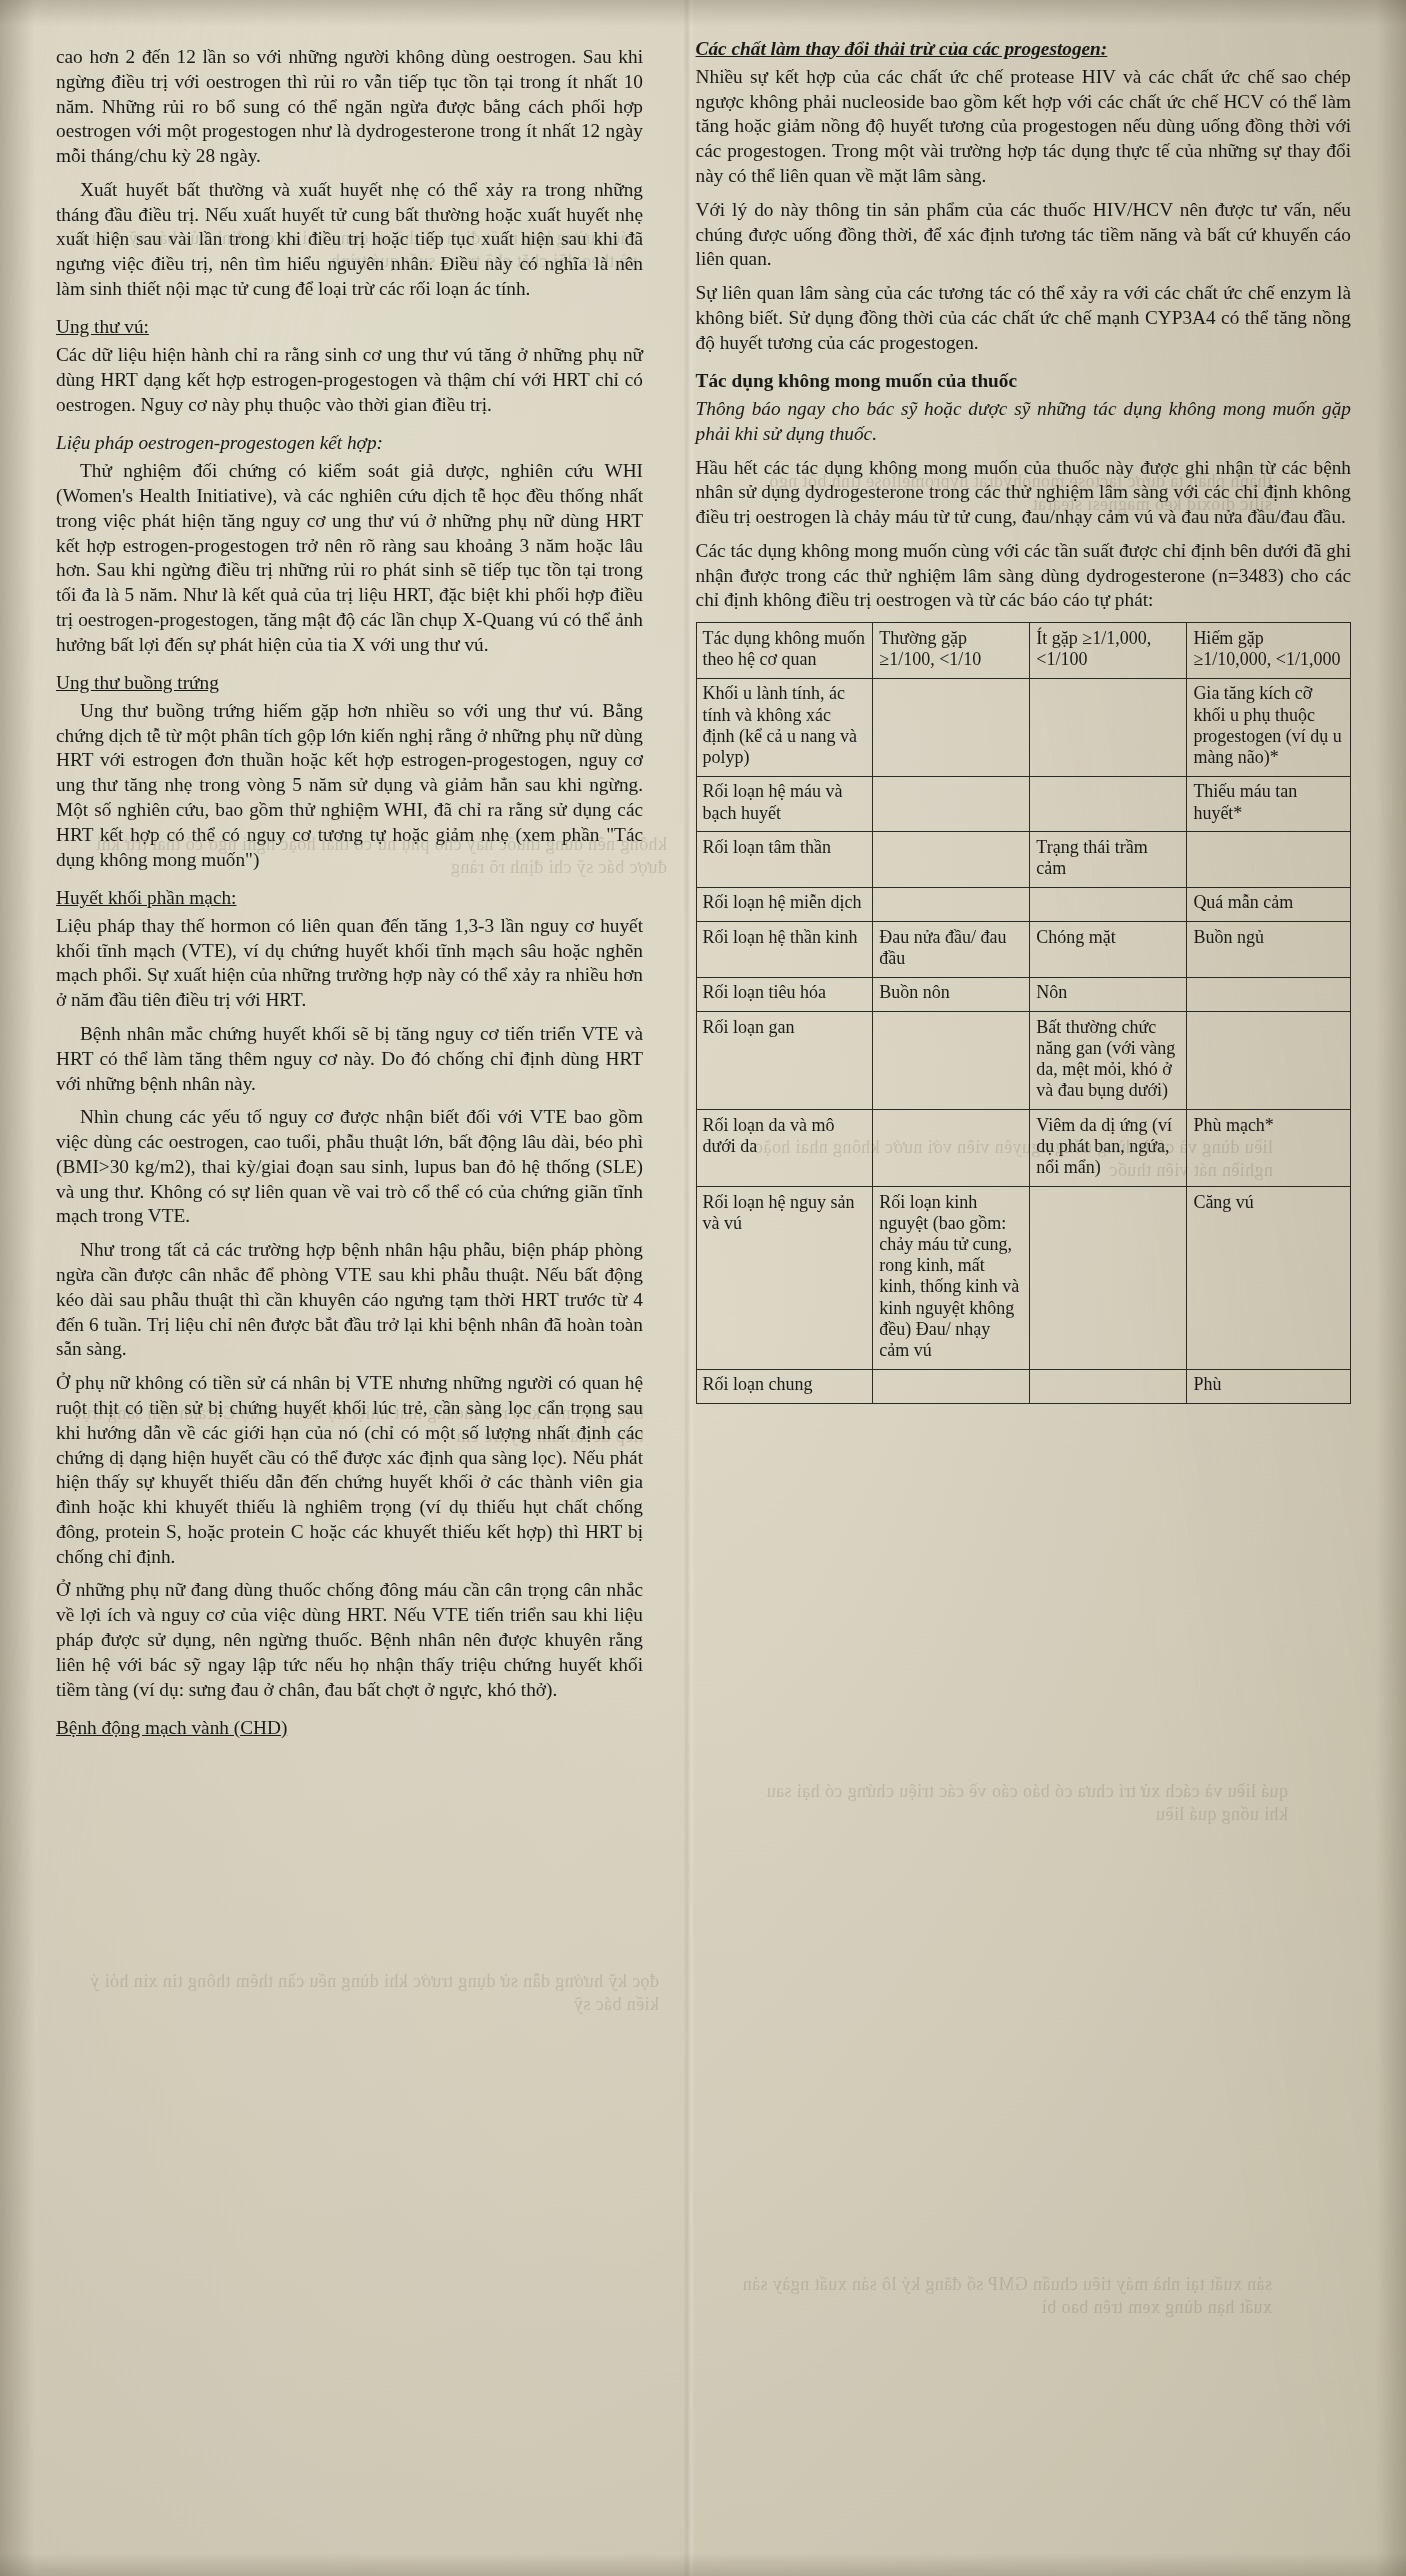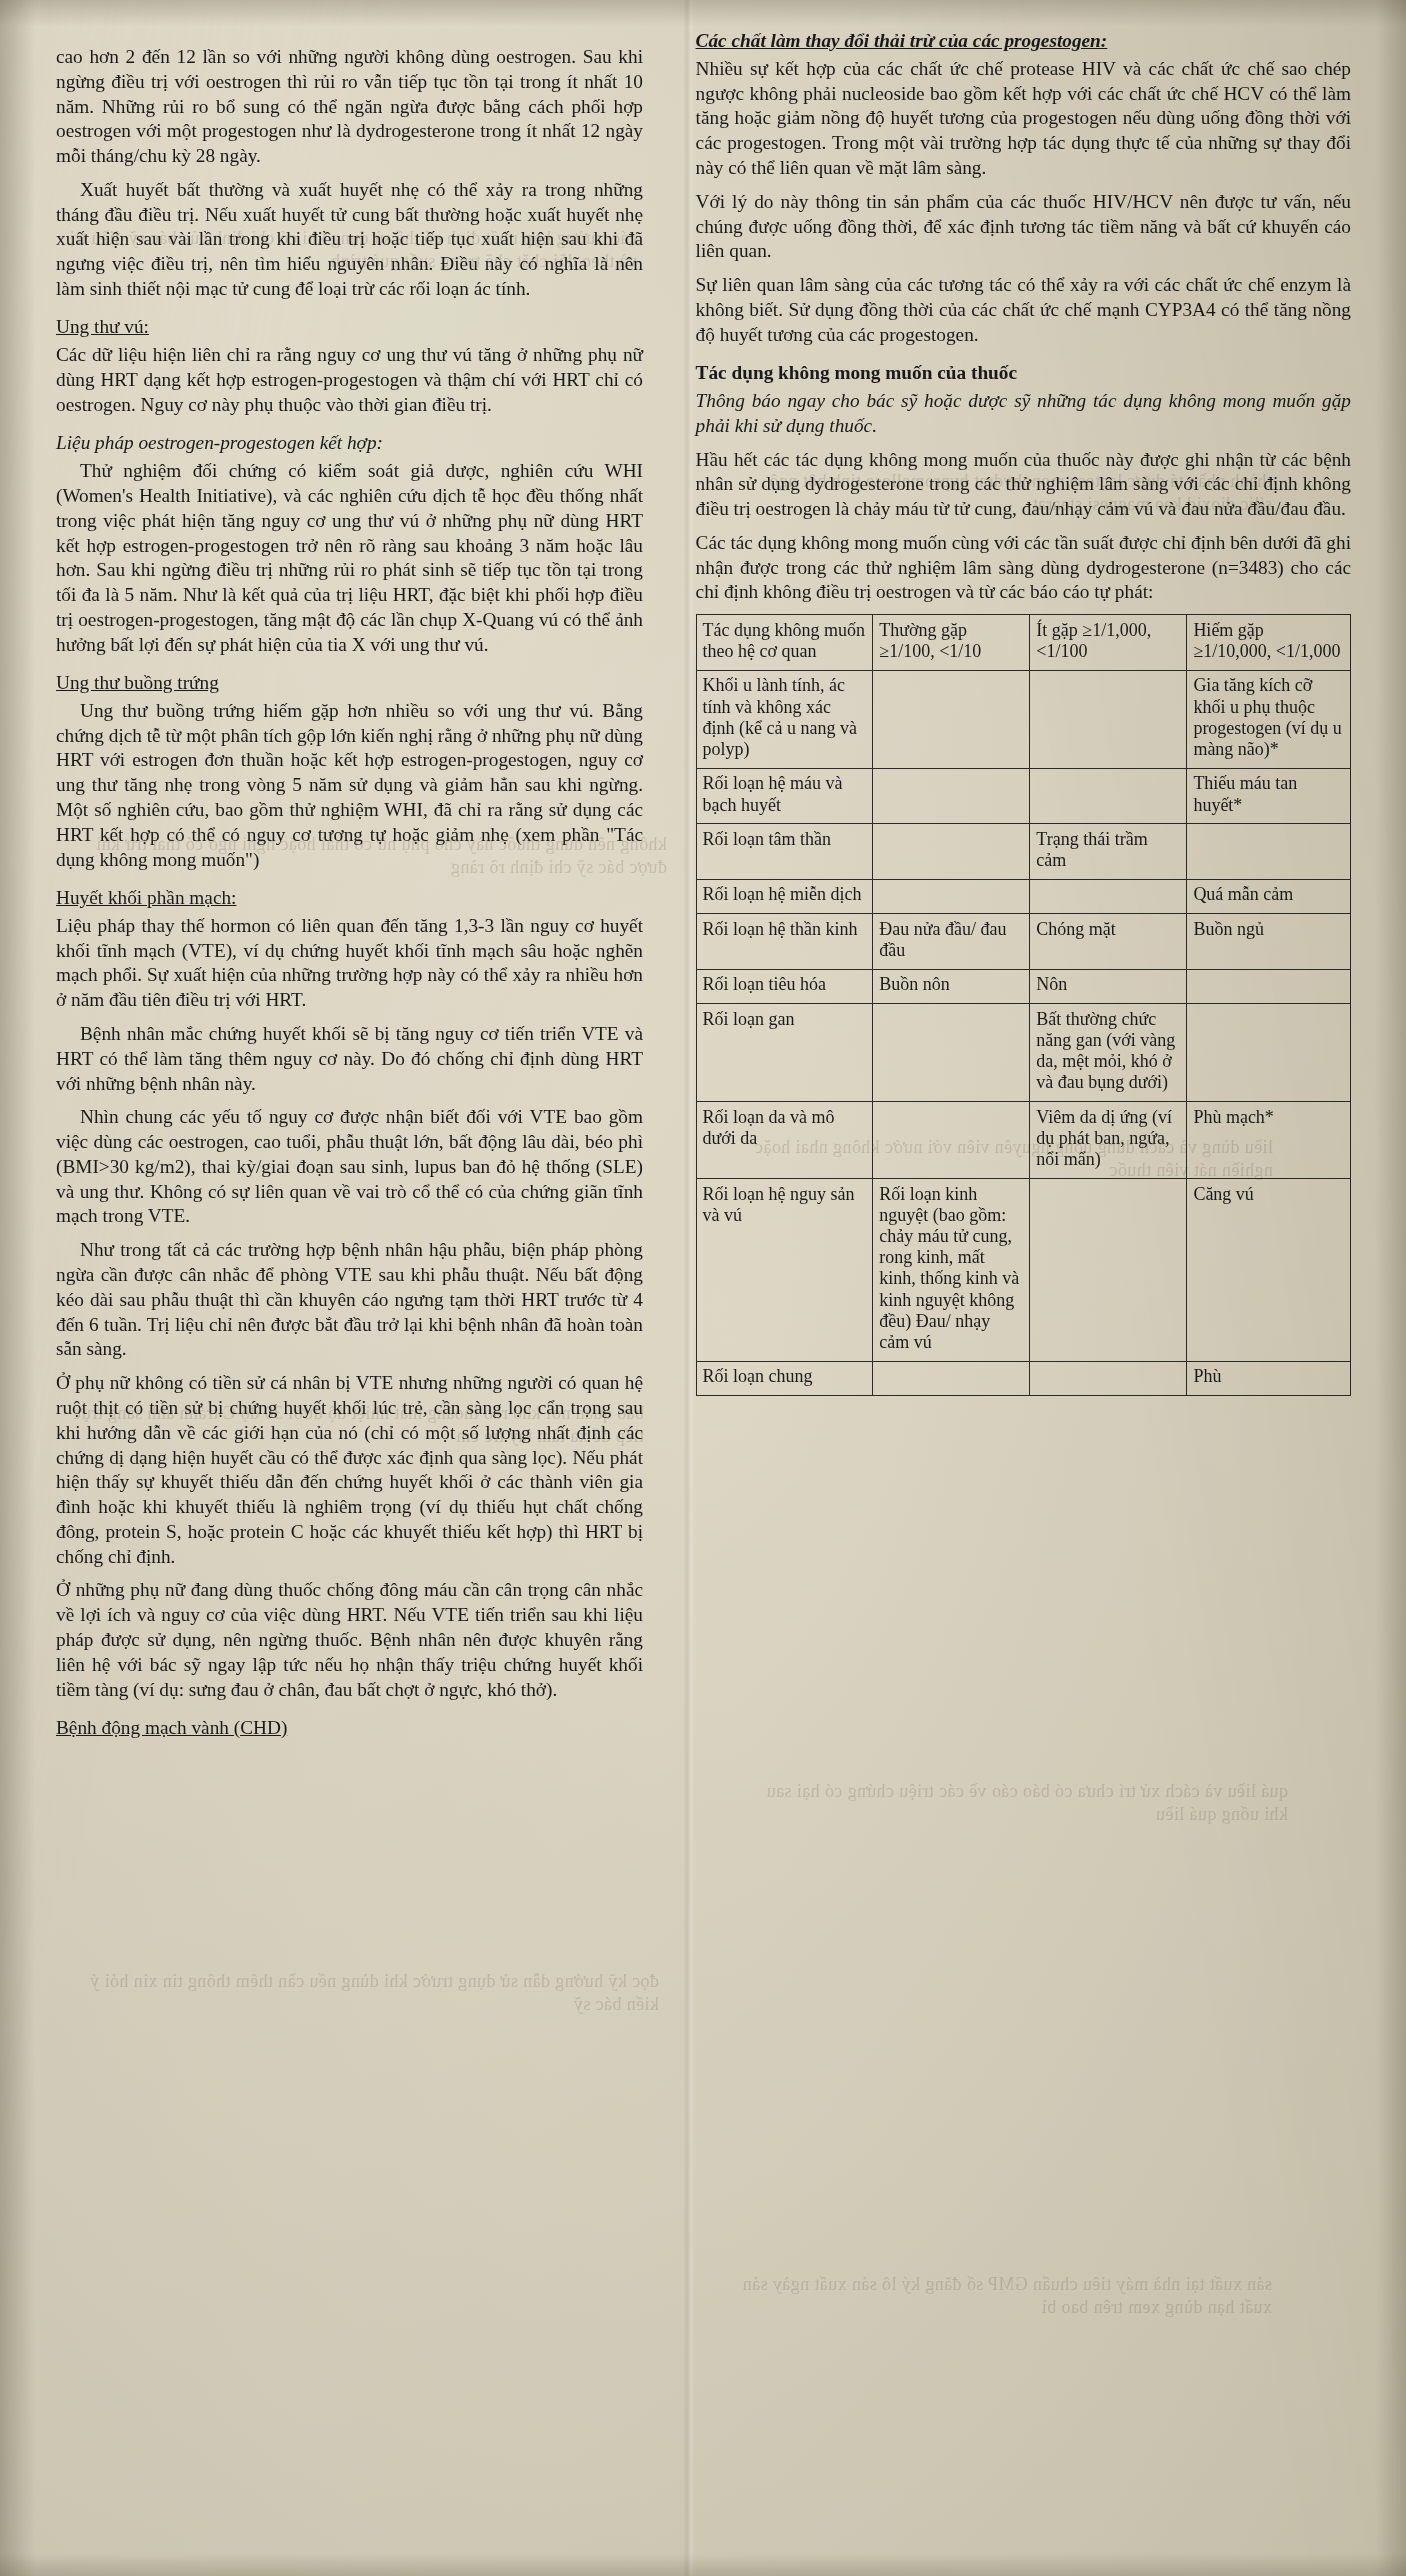--- a/index.html
+++ b/index.html
@@ -167,21 +167,21 @@
   <div class="bleed b8">sản xuất tại nhà máy tiêu chuẩn GMP số đăng ký lô sản xuất ngày sản xuất hạn dùng xem trên bao bì</div>
 
   <div class="columns">
 
     <div class="col col-left">
 
       <p>cao hơn 2 đến 12 lần so với những người không dùng oestrogen. Sau khi ngừng điều trị với oestrogen thì rủi ro vẫn tiếp tục tồn tại trong ít nhất 10 năm. Những rủi ro bổ sung có thể ngăn ngừa được bằng cách phối hợp oestrogen với một progestogen như là dydrogesterone trong ít nhất 12 ngày mỗi tháng/chu kỳ 28 ngày.</p>
       <p class="indent">Xuất huyết bất thường và xuất huyết nhẹ có thể xảy ra trong những tháng đầu điều trị. Nếu xuất huyết tử cung bất thường hoặc xuất huyết nhẹ xuất hiện sau vài lần trong khi điều trị hoặc tiếp tục xuất hiện sau khi đã ngưng việc điều trị, nên tìm hiểu nguyên nhân. Điều này có nghĩa là nên làm sinh thiết nội mạc tử cung để loại trừ các rối loạn ác tính.</p>
 
       <h3 class="u">Ung thư vú:</h3>
-      <p>Các dữ liệu hiện liên chỉ ra rằng nguy cơ ung thư vú tăng ở những phụ nữ dùng HRT dạng kết hợp estrogen-progestogen và thậm chí với HRT chỉ có oestrogen. Nguy cơ này phụ thuộc vào thời gian điều trị.</p>
+      <p>Các dữ liệu hiện hành chỉ ra rằng sinh cơ ung thư vú tăng ở những phụ nữ dùng HRT dạng kết hợp estrogen-progestogen và thậm chí với HRT chỉ có oestrogen. Nguy cơ này phụ thuộc vào thời gian điều trị.</p>
 
       <h3 class="i">Liệu pháp oestrogen-progestogen kết hợp:</h3>
       <p class="indent">Thử nghiệm đối chứng có kiểm soát giả dược, nghiên cứu WHI (Women's Health Initiative), và các nghiên cứu dịch tễ học đều thống nhất trong việc phát hiện tăng nguy cơ ung thư vú ở những phụ nữ dùng HRT kết hợp estrogen-progestogen trở nên rõ ràng sau khoảng 3 năm hoặc lâu hơn. Sau khi ngừng điều trị những rủi ro phát sinh sẽ tiếp tục tồn tại trong tối đa là 5 năm. Như là kết quả của trị liệu HRT, đặc biệt khi phối hợp điều trị oestrogen-progestogen, tăng mật độ các lần chụp X-Quang vú có thể ảnh hưởng bất lợi đến sự phát hiện của tia X với ung thư vú.</p>
 
       <h3 class="u">Ung thư buồng trứng</h3>
       <p class="indent">Ung thư buồng trứng hiếm gặp hơn nhiều so với ung thư vú. Bằng chứng dịch tễ từ một phân tích gộp lớn kiến nghị rằng ở những phụ nữ dùng HRT với estrogen đơn thuần hoặc kết hợp estrogen-progestogen, nguy cơ ung thư tăng nhẹ trong vòng 5 năm sử dụng và giảm hẳn sau khi ngừng. Một số nghiên cứu, bao gồm thử nghiệm WHI, đã chỉ ra rằng sử dụng các HRT kết hợp có thể có nguy cơ tương tự hoặc giảm nhẹ (xem phần "Tác dụng không mong muốn")</p>
 
       <h3 class="u">Huyết khối phần mạch:</h3>
       <p>Liệu pháp thay thế hormon có liên quan đến tăng 1,3-3 lần nguy cơ huyết khối tĩnh mạch (VTE), ví dụ chứng huyết khối tĩnh mạch sâu hoặc nghẽn mạch phổi. Sự xuất hiện của những trường hợp này có thể xảy ra nhiều hơn ở năm đầu tiên điều trị với HRT.</p>
       <p class="indent">Bệnh nhân mắc chứng huyết khối sẽ bị tăng nguy cơ tiến triển VTE và HRT có thể làm tăng thêm nguy cơ này. Do đó chống chỉ định dùng HRT với những bệnh nhân này.</p>
@@ -189,21 +189,21 @@
       <p class="indent">Như trong tất cả các trường hợp bệnh nhân hậu phẫu, biện pháp phòng ngừa cần được cân nhắc để phòng VTE sau khi phẫu thuật. Nếu bất động kéo dài sau phẫu thuật thì cần khuyên cáo ngưng tạm thời HRT trước từ 4 đến 6 tuần. Trị liệu chỉ nên được bắt đầu trở lại khi bệnh nhân đã hoàn toàn sẵn sàng.</p>
       <p>Ở phụ nữ không có tiền sử cá nhân bị VTE nhưng những người có quan hệ ruột thịt có tiền sử bị chứng huyết khối lúc trẻ, cần sàng lọc cẩn trọng sau khi hướng dẫn về các giới hạn của nó (chỉ có một số lượng nhất định các chứng dị dạng hiện huyết cầu có thể được xác định qua sàng lọc). Nếu phát hiện thấy sự khuyết thiếu dẫn đến chứng huyết khối ở các thành viên gia đình hoặc khi khuyết thiếu là nghiêm trọng (ví dụ thiếu hụt chất chống đông, protein S, hoặc protein C hoặc các khuyết thiếu kết hợp) thì HRT bị chống chỉ định.</p>
       <p>Ở những phụ nữ đang dùng thuốc chống đông máu cần cân trọng cân nhắc về lợi ích và nguy cơ của việc dùng HRT. Nếu VTE tiến triển sau khi liệu pháp được sử dụng, nên ngừng thuốc. Bệnh nhân nên được khuyên rằng liên hệ với bác sỹ ngay lập tức nếu họ nhận thấy triệu chứng huyết khối tiềm tàng (ví dụ: sưng đau ở chân, đau bất chợt ở ngực, khó thở).</p>
 
       <h3 class="u">Bệnh động mạch vành (CHD)</h3>
 
     </div>
 
     <div class="col col-right">
 
-      <h3 class="bi" style="margin-top:8px">Các chất làm thay đổi thải trừ của các progestogen:</h3>
+      <h3 class="bi" style="margin-top:16px">Các chất làm thay đổi thải trừ của các progestogen:</h3>
       <p>Nhiều sự kết hợp của các chất ức chế protease HIV và các chất ức chế sao chép ngược không phải nucleoside bao gồm kết hợp với các chất ức chế HCV có thể làm tăng hoặc giảm nồng độ huyết tương của progestogen nếu dùng uống đồng thời với các progestogen. Trong một vài trường hợp tác dụng thực tế của những sự thay đổi này có thể liên quan về mặt lâm sàng.</p>
       <p>Với lý do này thông tin sản phẩm của các thuốc HIV/HCV nên được tư vấn, nếu chúng được uống đồng thời, để xác định tương tác tiềm năng và bất cứ khuyến cáo liên quan.</p>
 
       <p>Sự liên quan lâm sàng của các tương tác có thể xảy ra với các chất ức chế enzym là không biết. Sử dụng đồng thời của các chất ức chế mạnh CYP3A4 có thể tăng nồng độ huyết tương của các progestogen.</p>
 
       <h3 class="b">Tác dụng không mong muốn của thuốc</h3>
       <p style="font-style:italic">Thông báo ngay cho bác sỹ hoặc dược sỹ những tác dụng không mong muốn gặp phải khi sử dụng thuốc.</p>
 
       <p>Hầu hết các tác dụng không mong muốn của thuốc này được ghi nhận từ các bệnh nhân sử dụng dydrogesterone trong các thử nghiệm lâm sàng với các chỉ định không điều trị oestrogen là chảy máu từ tử cung, đau/nhạy cảm vú và đau nửa đầu/đau đầu.</p>
       <p>Các tác dụng không mong muốn cùng với các tần suất được chỉ định bên dưới đã ghi nhận được trong các thử nghiệm lâm sàng dùng dydrogesterone (n=3483) cho các chỉ định không điều trị oestrogen và từ các báo cáo tự phát:</p>

